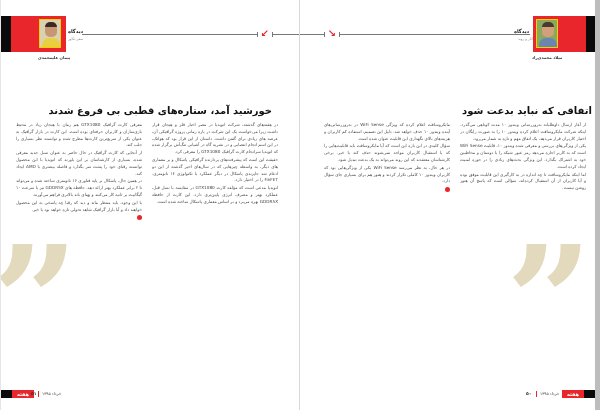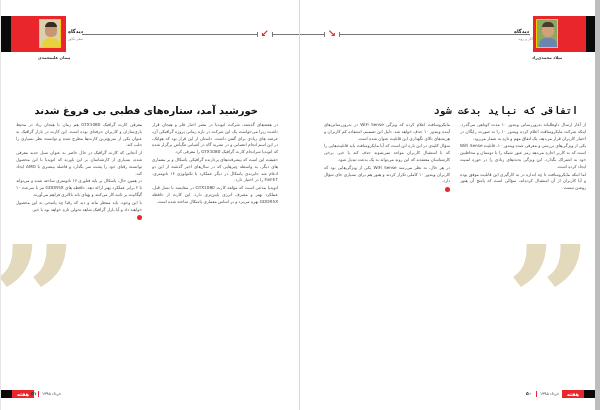--- a/index.html
+++ b/index.html
@@ -64,21 +64,21 @@
     <div class="author-name" style="left:38px;">پیمان علیمحمدی</div>
     <div class="section-tag" style="left:68px;">دیدگاه</div>
     <div class="section-sub" style="left:68px;">سفر تکاور</div>
 
     <div class="rule" style="left:82px; width:175px;"></div>
     <div class="tick" style="left:257px;"></div>
     <div class="arrow" style="left:260px;">↙</div>
     <div class="tick" style="left:272px;"></div>
     <div class="rule" style="left:273px; width:27px;"></div>
 
-    <div class="headline" style="right:42px;">خورشید آمد، ستاره‌های قطبی بی فروغ شدند</div>
+    <div class="headline" style="right:28px;">خورشید آمد، ستاره‌های قطبی بی فروغ شدند</div>
 
     <div class="quote" style="left:-8px; top:225px;">”</div>
 
     <div class="cols" style="right:22px;">
       <div class="col">
         <p>در هفته‌های گذشته، شرکت انویدیا در مصر اخبار فلز و هیجان قرار داشت زیرا می‌خواست یک این شرکت در بازه زمانی پروژه گرافیکی آن، عرضه های زیادی برای گفتن داشت. داستان از این قرار بود که هواتک، در این اسم انجام انتصابی و در نشریه گاه در آشیانی تنگ‌آش برگزار شده که انویدیا سرانجام کارت گرافیک GTX1080 را معرفی کرد.</p>
         <p>حقیقت این است که پیشرفت‌های پردازنده گرافیکی پاسکال و بر معماری های دیگر، به واسطه چیزهایی که در سال‌های اخیر گذشته از این دو ادغام شد جاپزندی پاسکال در دیگر عملکرد با تکنولوژی ۱۶ نانومتری. FinFET را در اختیار دارد.</p>
         <p>انویدیا مدعی است که مؤلفه کارت GTX1080 در مقایسه با نسل قبل، عملکرد بهتر و مصرف انرژی پایین‌تری دارد. این کارت از حافظه GDDR5X بهره می‌برد و بر اساس معماری پاسکال ساخته شده است.</p>
       </div>
       <div class="col" style="padding-top:0;">
@@ -110,21 +110,21 @@
     <div class="hdr-red" style="left:233px;"></div>
     <div class="hdr-black" style="left:286px;"></div>
     <div class="photo" style="left:236px; top:19px;">
       <div class="bg" style="background:#8aa860;"></div>
       <div class="head" style="background:#d4a07c;"></div>
       <div class="hair" style="background:#4a3a2e;"></div>
       <div class="body" style="background:#6a86b0;"></div>
     </div>
     <div class="author-name" style="left:232px;">میلاد محمدی‌راد</div>
 
-    <div class="headline" style="right:22px;font-family:Liberation Mono, monospace;">اتفاقی که نباید بدعت شود</div>
+    <div class="headline" style="right:8px;">اتفاقی که نباید بدعت شود</div>
 
     <div class="quote" style="left:206px; top:225px;">”</div>
 
     <div class="cols" style="right:14px;">
       <div class="col">
         <p>از آغاز ارسال داوطلبانه به‌روزرسانی ویندوز ۱۰ مدت کوتاهی می‌گذرد. اینکه شرکت مایکروسافت اعلام کرده ویندوز ۱۰ را به صورت رایگان در اختیار کاربران قرار می‌دهد، یک اتفاق مهم و تازه به شمار می‌رود.</p>
         <p>یکی از ویژگی‌های بررسی و معرفی شده ویندوز ۱۰، قابلیت WiFi Sense است که به کاربر اجازه می‌دهد رمز عبور شبکه را با دوستان و مخاطبین خود به اشتراک بگذارد. این ویژگی بحث‌های زیادی را در حوزه امنیت ایجاد کرده است.</p>
         <p>اما اینکه مایکروسافت تا چه اندازه در به کارگیری این قابلیت موفق بوده و آیا کاربران از آن استقبال کرده‌اند، سؤالی است که پاسخ آن هنوز روشن نیست.</p>
       </div>
       <div class="col">

